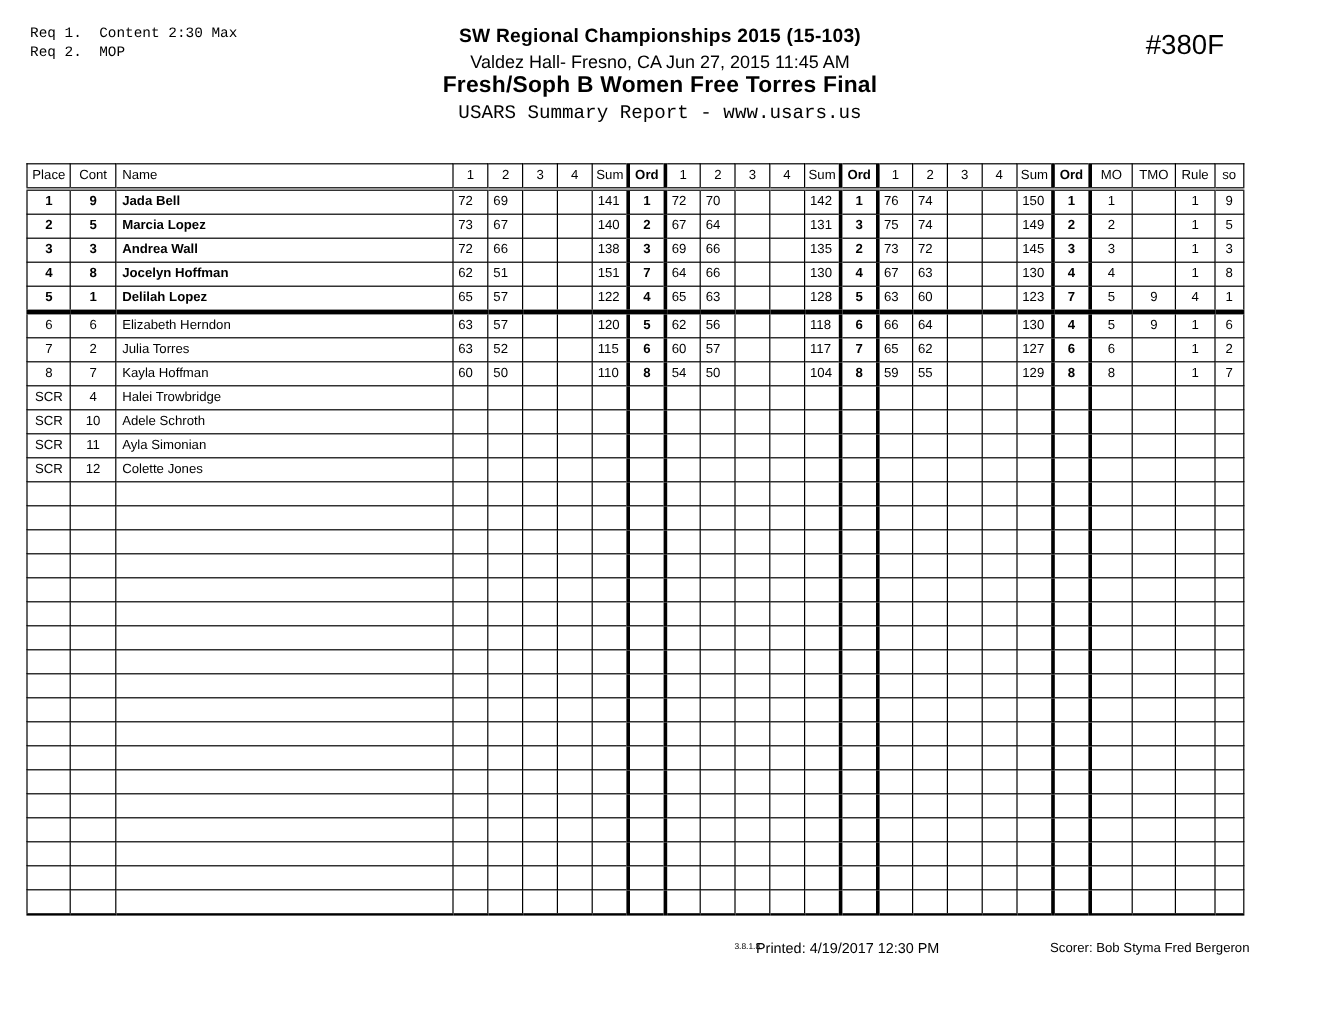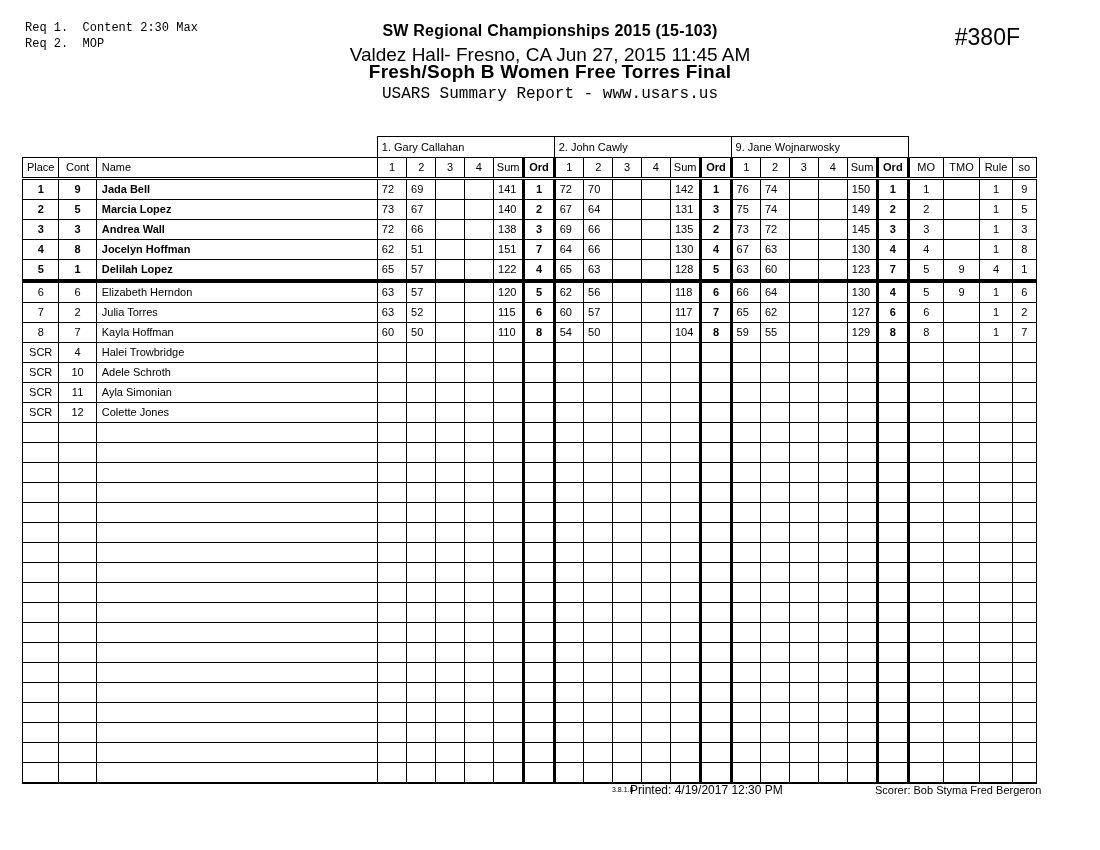--- a/index.html
+++ b/index.html
@@ -4,21 +4,21 @@
 <style>
   html,body{margin:0;padding:0;}
   body{
     width:1100px;height:850px;background:#fff;color:#000;
     font-family:"Liberation Sans", sans-serif;position:relative;overflow:hidden;
   }
   .abs{position:absolute;}
   .reqs{left:25px;top:20px;font-size:12px;line-height:16px;white-space:pre;font-family:Liberation Mono, monospace;}
   .ctr{left:0;right:0;text-align:center;}
   .title{top:22px;font-size:16px;font-weight:bold;letter-spacing:.2px;}
-  .venue{top:44px;font-size:19px;}
+  .venue{top:44px;font-size:15px;}
   .event{top:61px;font-size:19px;font-weight:bold;letter-spacing:.2px;}
   .report{top:85px;font-size:16px;font-family:Liberation Mono, monospace;}
   .doccode{top:24px;right:80px;font-size:23px;font-weight:normal;}
 
   table.results{
     position:absolute;left:22px;top:136px;width:1015px;
     border-collapse:collapse;table-layout:fixed;font-size:11px;
   }
   td{border:1px solid #000;height:19px;line-height:19px;padding:0;
      overflow:hidden;white-space:nowrap;vertical-align:middle;}
@@ -73,27 +73,20 @@
       <col style="width:28px">
       <col style="width:29px">
       <col style="width:30px">
       <col style="width:30px">
     <col style="width:35px">
       <col style="width:36px">
       <col style="width:32px">
       <col style="width:24px">
   </colgroup>
   <tbody>
-    <tr class="judges">
-      <td class="nb" colspan="3"></td>
-      <td class="jbox" colspan="6">1.  Gary Callahan</td>
-      <td class="jbox" colspan="6">2.  John Cawly</td>
-      <td class="jbox" colspan="6">9.  Jane Wojnarwosky</td>
-      <td class="nb" colspan="4"></td>
-    </tr>
     <tr class="cols">
       <td class="c">Place</td>
       <td class="c">Cont</td>
       <td class="name">Name</td>
 
       <td class="c">1</td>
       <td class="c">2</td>
       <td class="c">3</td>
       <td class="c">4</td>
       <td class="c">Sum</td>

